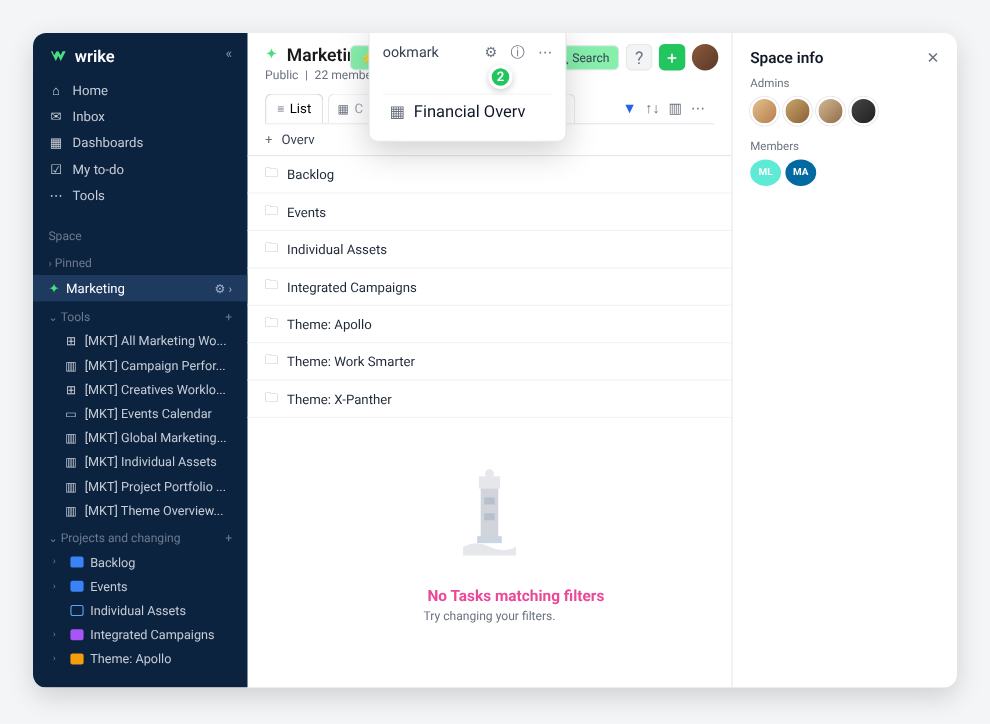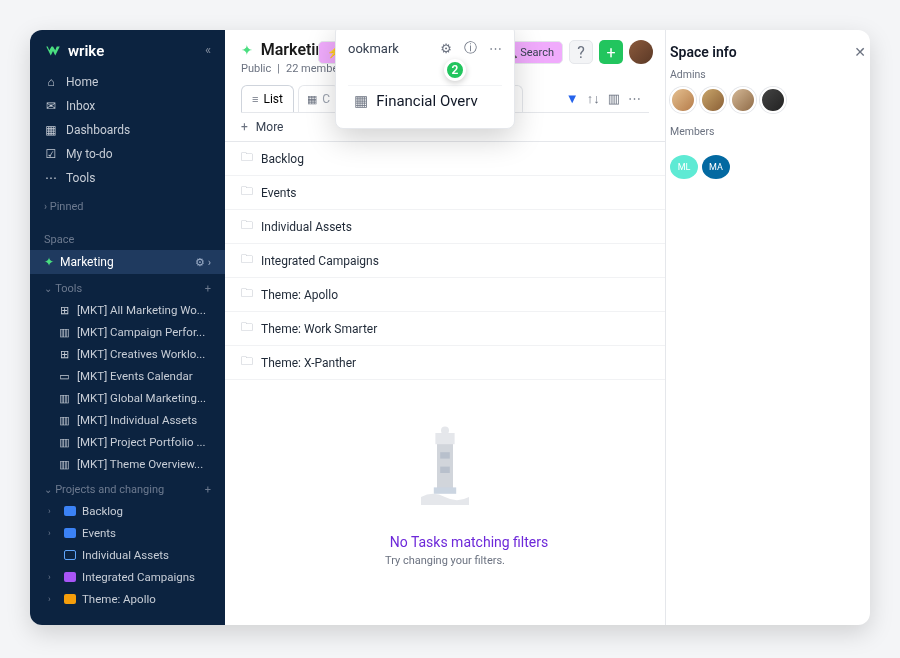--- a/index.html
+++ b/index.html
@@ -28,55 +28,55 @@
   .f-blue{background:#3b82f6;} .f-purple{background:#a855f7;} .f-orange{background:#f59e0b;}
   .f-outline{background:none;border:1px solid #60a5fa;}
   
   .main { flex: 1; display:flex; flex-direction:column; position: relative; }
   .header { padding: 10px 16px 0; }
   .title-row { display:flex; align-items:center; gap:8px; }
   .title-row h1 { font-size: 16px; font-weight: 600; color:#1a1a1a; }
   .title-row .sparkle { color:#4ade80; font-size:14px; }
   .sub-row { font-size: 11px; color:#6b7280; display:flex; gap:6px; margin-top:3px; }
   .actions-row { position:absolute; top:10px; right:12px; display:flex; align-items:center; gap:6px; }
-  .btn-sm { display:flex; align-items:center; gap:4px; font-size:11px; color:#374151; background:#f0abfc; border:1px solid #e5e7eb; border-radius:5px; padding:4px 8px; cursor:pointer; }
+  .btn-sm { display:flex; align-items:center; gap:4px; font-size:11px; color:#374151; background:#86efac; border:1px solid #e5e7eb; border-radius:5px; padding:4px 8px; cursor:pointer; }
   .btn-sm svg, .btn-sm .icn { width:12px; height:12px; }
   .icbtn { width:24px; height:24px; display:flex; align-items:center; justify-content:center; border-radius:5px; cursor:pointer; color:#6b7280; border:1px solid transparent; }
   .icbtn.bord { border-color:#e5e7eb; background:#f3f4f6; }
   .plus-btn { background:#22c55e; color:#fff; border-radius:5px; width:24px; height:24px; display:flex; align-items:center; justify-content:center; cursor:pointer; }
   .avatar-sm { width:24px; height:24px; border-radius:50%; background:linear-gradient(135deg,#8b5a3c,#5a3826); }
   .viewtabs { margin-top:10px; display:flex; align-items:center; gap:4px; border-bottom:1px solid #e5e7eb; position:relative; }
   .vtab { display:flex; align-items:center; gap:5px; padding:6px 10px; font-size:12px; border:1px solid #e5e7eb; border-bottom:none; border-radius:6px 6px 0 0; background:#fff; cursor:pointer; }
   .vtab.active { border-color:#cfd4dc; }
   .vtab .icn { font-size:11px; color:#6b7280; }
   .tab-right { margin-left:auto; display:flex; gap:8px; padding:4px 8px; color:#6b7280; }
   .tab-right .ic { cursor:pointer; font-size:13px; }
   .filter-blue { color:#2563eb; }
   .head-item-row { display:flex; align-items:center; gap:8px; padding:7px 16px; border-bottom:1px solid #e5e7eb; font-size:12px; color:#374151; }
   .head-item-row .plus-i { color:#6b7280; cursor:pointer; }
   .folder-row { display:flex; align-items:center; gap:8px; padding:6px 16px; font-size:12px; color:#1f2937; border-bottom:1px solid #f1f2f4; cursor:pointer; }
   .folder-row .ficon { color:#9ca3af; }
   .empty-state { display:flex; flex-direction:column; align-items:center; justify-content:center; padding:30px 10px 10px; color:#4b5563; }
   .lighthouse-wrap { width:90px; height:110px; margin-bottom:14px; display:flex; align-items:center; justify-content:center; }
-  .empty-state h3 { font-size:14px; font-weight:400; margin-bottom:4px; color:#6d28d9;margin-left:48px; }
+  .empty-state h3 { font-size:14px; font-weight:700; margin-bottom:4px; color:#ec4899;margin-left:48px; }
   .empty-state p { font-size:11px; color:#6b7280; }
   
-  .side-panel { width:205px; border-left:1px solid #e5e7eb; padding:14px 4px; font-size:12px; color:#374151; }
+  .side-panel { width:205px; border-left:1px solid #e5e7eb; padding:14px 16px; font-size:12px; color:#374151; }
   .side-panel .sp-head { display:flex; align-items:center; justify-content:space-between; margin-bottom:8px; }
   .side-panel h2 { font-size:14px; font-weight:600; color:#111827; }
   .sp-close { cursor:pointer; color:#6b7280; font-size:14px; }
   .sp-desc { font-size:11.5px; color:#374151; margin-bottom:12px; }
   .sp-label { font-size:10.5px; color:#6b7280; margin-bottom:6px; }
   .avatar-row { display:flex; gap:4px; margin-bottom:12px; }
   .av { width:26px; height:26px; border-radius:50%; background:linear-gradient(135deg,#d6a76a,#8b5a3c); border:2px solid #fff; box-shadow:0 0 0 1px #e5e7eb; }
   .av.c1{background:linear-gradient(135deg,#e5c090,#b57c4a);} 
   .av.c2{background:linear-gradient(135deg,#c9a66b,#8a5f36);}
   .av.c3{background:linear-gradient(135deg,#d4b896,#8f6b47);}
   .av.c4{background:linear-gradient(135deg,#444,#222);}
-  .av-sm { width:28px; height:24px; border-radius:50%; display:flex; align-items:center; justify-content:center; font-size:9px; font-weight:400; color:#fff;margin-top:11px; }
+  .av-sm { width:28px; height:24px; border-radius:50%; display:flex; align-items:center; justify-content:center; font-size:9px; font-weight:700; color:#fff; }
   .av-ml{background:#5eead4;} .av-ma{background:#0369a1;}
   .link-txt { color:#2563eb; font-size:11.5px; cursor:pointer; }
   
   .popover { position:absolute; top:-6px; left:305px; width:180px; background:#fff; border:1px solid #e5e7eb; border-radius:8px; box-shadow:0 10px 30px rgba(0,0,0,.18); padding:14px 12px 18px; z-index:50; }
   .pop-top { display:flex; align-items:center; justify-content:flex-end; gap:12px; font-size:13px; color:#374151; }
   .pop-top .gear,.pop-top .info,.pop-top .dots { cursor:pointer; color:#6b7280; }
   .pop-top .label { margin-right:auto; font-size:13px; }
   .pop-badge { position:absolute; top:34px; left:108px; width:22px; height:22px; border-radius:50%; background:#22c55e; color:#fff; display:flex; align-items:center; justify-content:center; font-size:12px; font-weight:600; border:3px solid #fff; box-shadow:0 2px 6px rgba(0,0,0,.2); }
   .pop-tab { margin-top:28px; display:flex; align-items:center; gap:8px; font-size:15px; color:#111827; padding:6px 0 0 6px; border-top:1px solid #f3f4f6; }
   .pop-tab .icn { color:#6b7280; }
@@ -111,25 +111,25 @@
         </div>
       <div class="nav-item">
           <span class="nicon">☑</span>
           <span>My to-do</span>
         </div>
       <div class="nav-item">
           <span class="nicon">⋯</span>
           <span>Tools</span>
         </div>
     </div>
+    <div class="divider-label" style="margin-top:8px">
+        <span>Space</span>
+      </div>
     <div class="divider-label">
         <span><span class="chev">›</span>&nbsp;<span>Pinned</span></span>
-      </div>
-    <div class="divider-label" style="margin-top:8px">
-        <span>Space</span>
       </div>
     <div class="space-row">
       <span class="l">
           <span class="bulb">✦</span>
           <span>Marketing</span>
         </span>
       <span style="font-size:11px;color:#9fb0ca">⚙ ›</span>
     </div>
     <div class="divider-label">
       <span><span class="chev">⌄</span>&nbsp;<span>Tools</span></span>
@@ -255,21 +255,21 @@
           <span class="ic filter-blue">▼</span>
           <span class="ic">↑↓</span>
           <span class="ic">▥</span>
           <span class="ic">⋯</span>
         </div>
       </div>
     </div>
 
     <div class="head-item-row">
       <span class="plus-i">+</span>
-      <span>More</span>
+      <span>Overv</span>
     </div>
 
     <div>
       <div class="folder-row">
           <span class="ficon">🗀</span>
           <span>Backlog</span>
         </div>
       <div class="folder-row">
           <span class="ficon">🗀</span>
           <span>Events</span>

